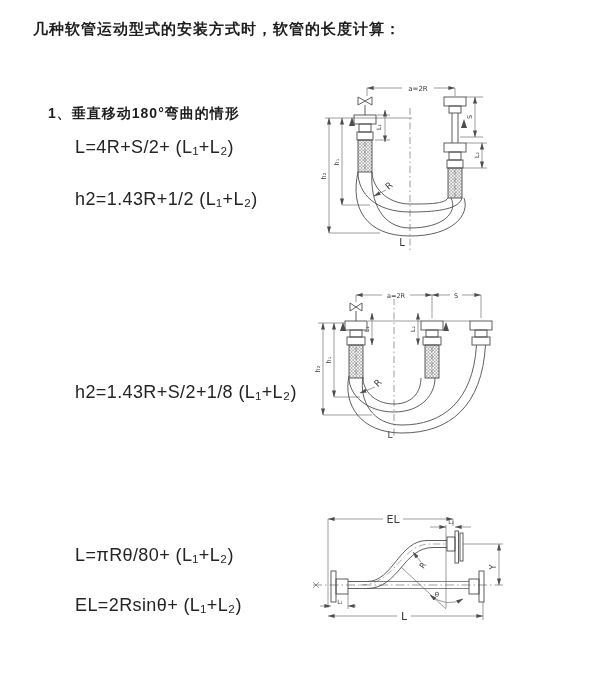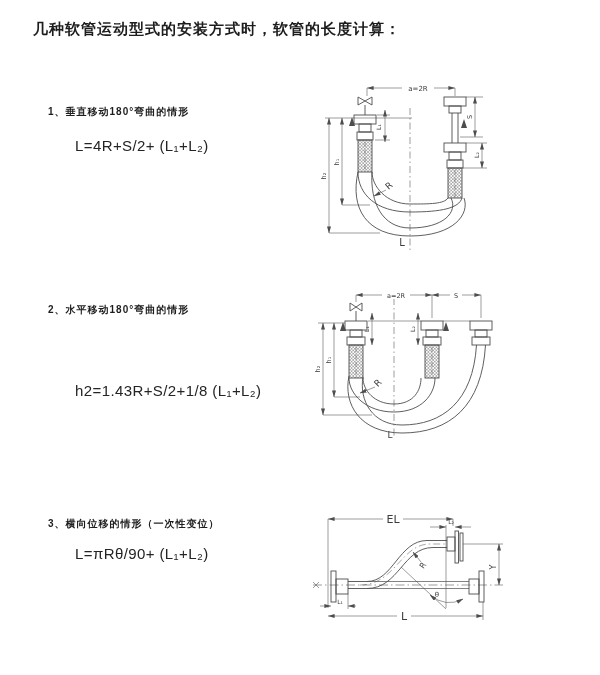--- a/index.html
+++ b/index.html
@@ -3,40 +3,40 @@
 <meta charset="utf-8">
 <style>
   html,body{margin:0;padding:0;background:#e8e8e8;}
   .page{
     position:relative;width:600px;height:675px;background:#ffffff;
     font-family:"Liberation Sans","DejaVu Sans",sans-serif;
     color:#222;overflow:hidden;
   }
   .abs{position:absolute;}
   .doc-title{left:33px;top:20px;font-size:15px;font-weight:bold;letter-spacing:1px;color:#1d1d1d;}
-  .sec-heading{font-size:10px;font-weight:bold;letter-spacing:1px;color:#1d1d1d;}
-  .formula{font-size:15px;color:#242424;letter-spacing:0.4px;}
+  .sec-heading{font-size:14px;font-weight:bold;letter-spacing:1px;color:#1d1d1d;}
+  .formula{font-size:18px;color:#242424;letter-spacing:0.4px;}
   svg text{font-family:"DejaVu Sans","Liberation Sans",sans-serif;fill:#3c3c3c;}
   svg{display:block;}
 </style>
 </head>
 <body>
 
 <div class="page">
 
   <div class="abs doc-title">几种软管运动型式的安装方式时，软管的长度计算：</div>
 
   <div class="abs sec-heading" style="left:48px;top:105px;">1、垂直移动180°弯曲的情形</div>
   <div class="abs formula" style="left:75px;top:137px;">L=4R+S/2+ (L₁+L₂)</div>
-
-  <div class="abs sec-heading" style="left:48px;top:303px;">2、水平移动180°弯曲的情形</div>
+  <div class="abs formula" style="left:75px;top:189px;">h2=1.43R+1/2 (L₁+L₂)</div>
+
   <div class="abs formula" style="left:75px;top:382px;">h2=1.43R+S/2+1/8 (L₁+L₂)</div>
 
-  <div class="abs sec-heading" style="left:48px;top:517px;">3、横向位移的情形（一次性变位）</div>
-  <div class="abs formula" style="left:75px;top:545px;">L=πRθ/90+ (L₁+L₂)</div>
+  <div class="abs formula" style="left:75px;top:545px;">L=πRθ/80+ (L₁+L₂)</div>
+  <div class="abs formula" style="left:75px;top:595px;">EL=2Rsinθ+ (L₁+L₂)</div>
 
   <svg class="abs" style="left:312px;top:80px;" width="278" height="172" viewBox="0 0 278 172">
     <defs>
       <pattern id="p1" width="3.2" height="3.2" patternUnits="userSpaceOnUse">
         <path d="M0,3.2 L3.2,0 M0,0 L3.2,3.2" stroke="#666" stroke-width="0.45"></path>
       </pattern>
       <marker id="m1" markerWidth="7" markerHeight="4" refX="6.6" refY="2" orient="auto-start-reverse" markerUnits="userSpaceOnUse" viewBox="0 0 7 4">
         <path d="M0,0 L7,2 L0,4 Z" fill="#4d4d4d"></path>
       </marker>
     </defs>

